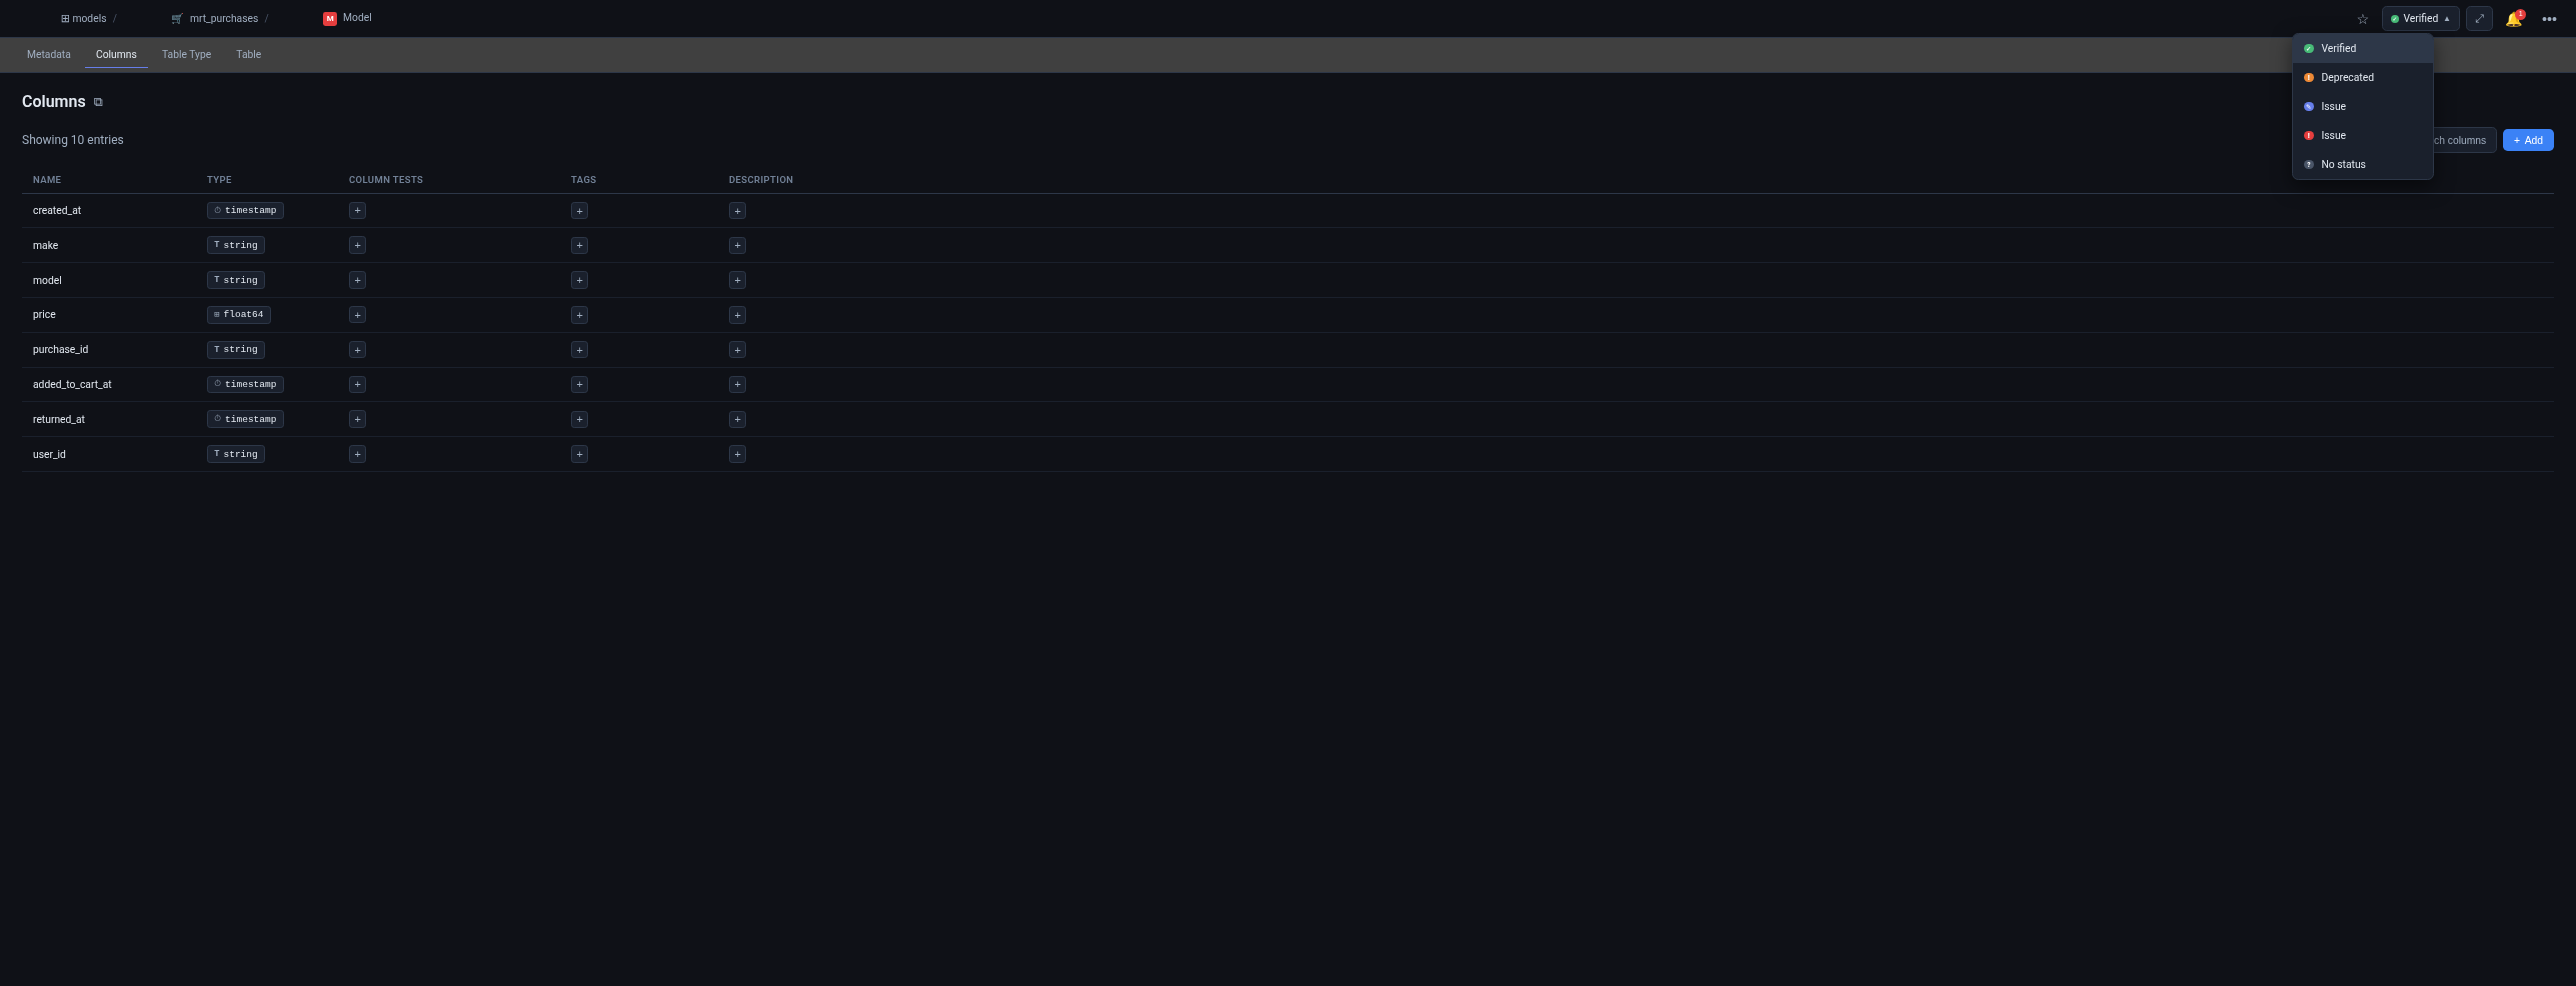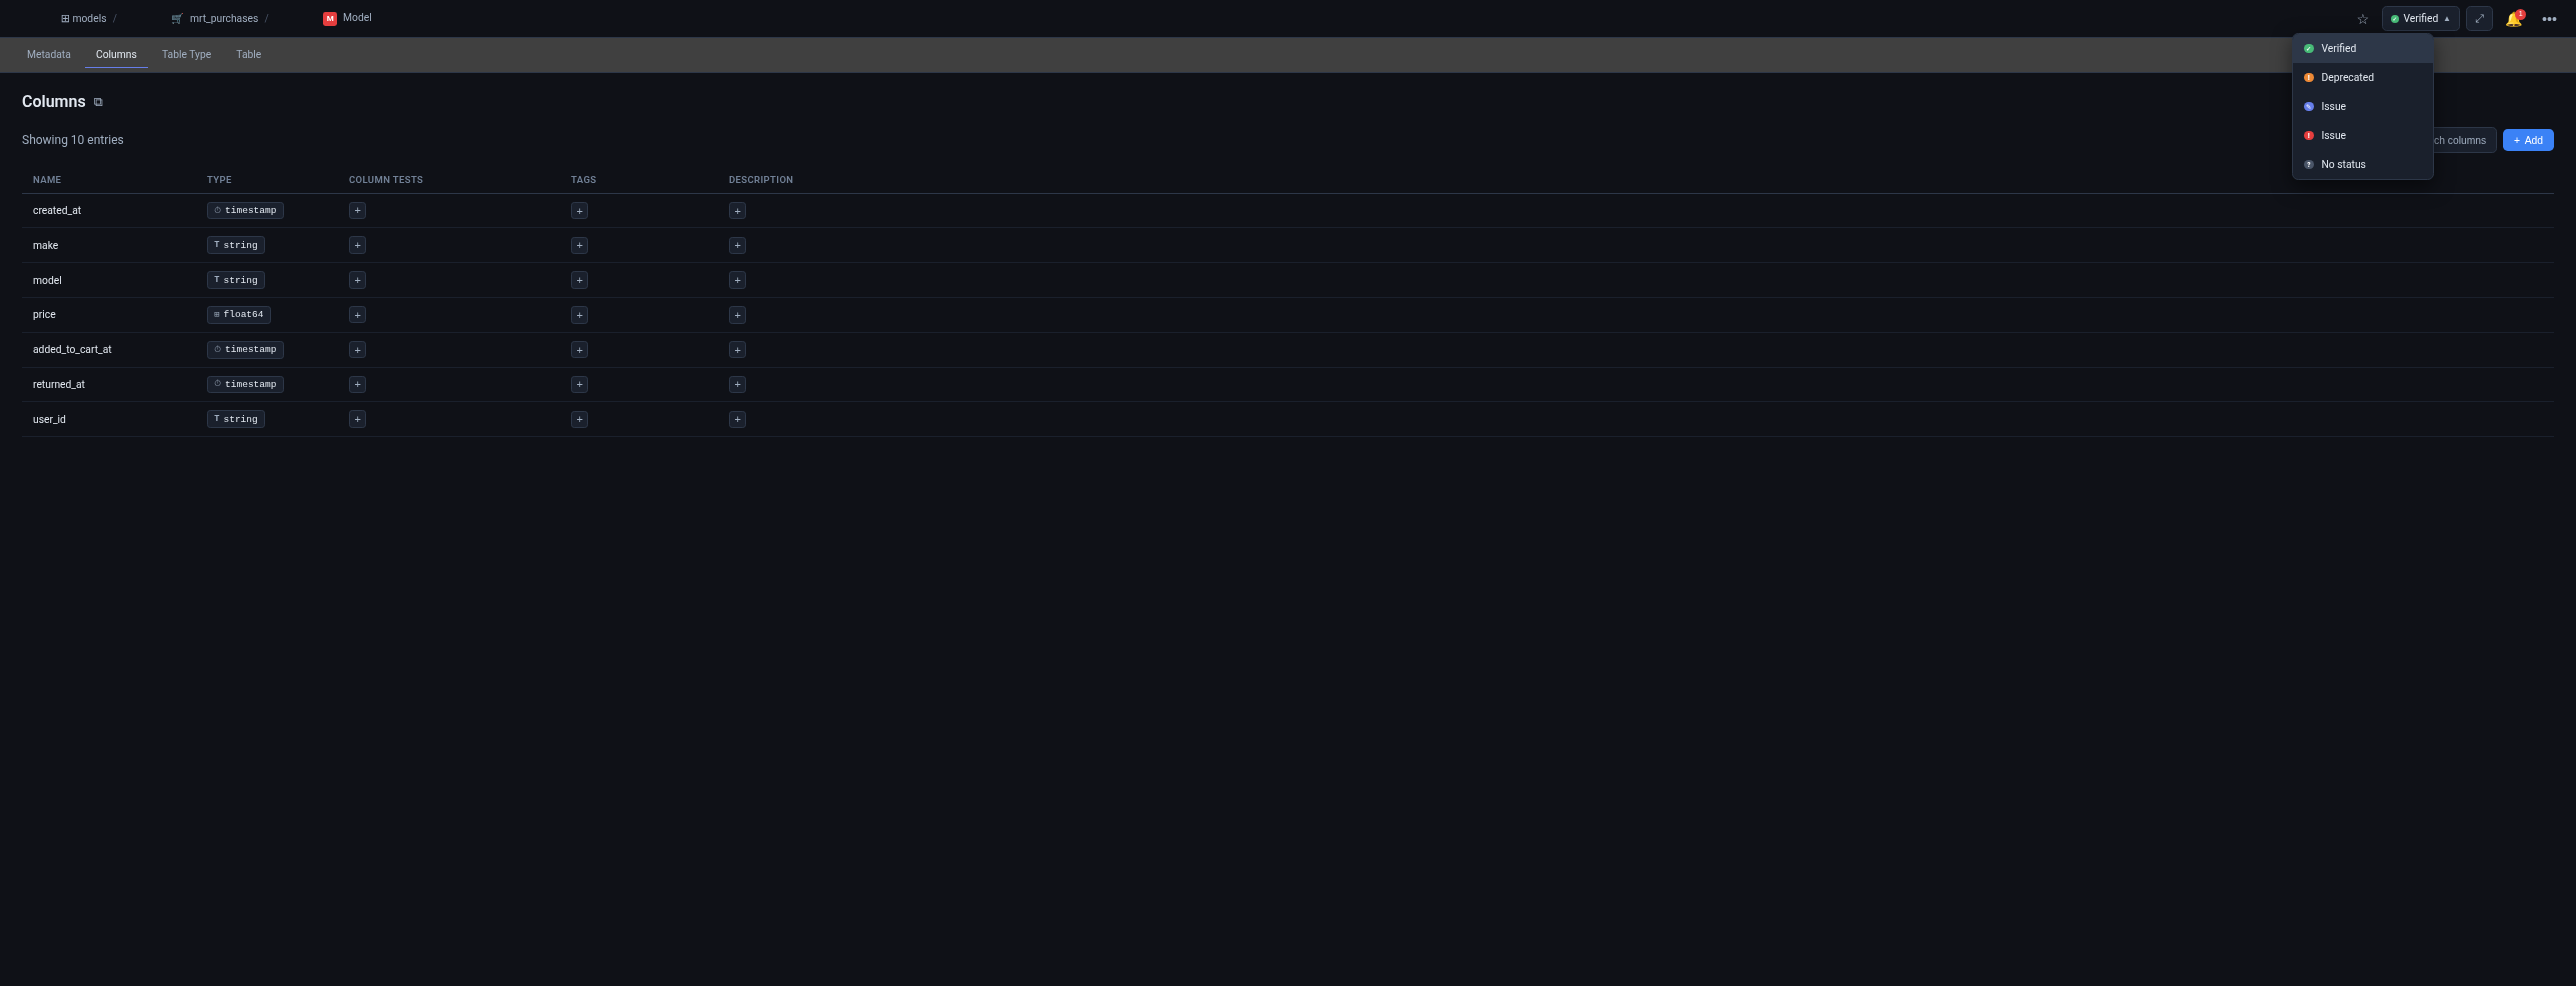--- a/index.html
+++ b/index.html
@@ -496,20 +496,29 @@
         <tr>
           <td>price</td>
           <td><span class="type-badge"><span class="type-icon-hash">⊞</span>float64</span></td>
           <td style="display: flex; align-items: center; gap: 4.7px; flex-wrap: wrap;">
             <button class="plus-btn">+</button>
           </td>
           <td><button class="plus-btn">+</button></td>
           <td><button class="plus-btn">+</button></td>
         </tr>
         <tr>
+          <td>purchase_id</td>
+          <td><span class="type-badge"><span class="type-icon-T">T</span>string</span></td>
+          <td style="display: flex; align-items: center; gap: 4.7px; flex-wrap: wrap;">
+            <button class="plus-btn">+</button>
+          </td>
+          <td><button class="plus-btn">+</button></td>
+          <td><button class="plus-btn">+</button></td>
+        </tr>
+        <tr>
           <td>added_to_cart_at</td>
           <td><span class="type-badge"><span class="type-icon-clock">⏱</span>timestamp</span></td>
           <td style="display: flex; align-items: center; gap: 4.7px; flex-wrap: wrap;">
             <button class="plus-btn">+</button>
           </td>
           <td><button class="plus-btn">+</button></td>
           <td><button class="plus-btn">+</button></td>
         </tr>
         <tr>
           <td>returned_at</td>

